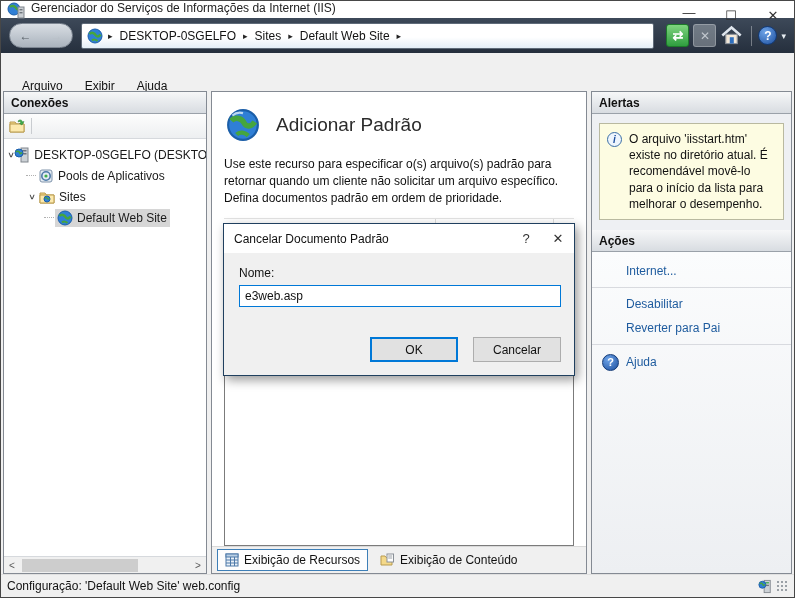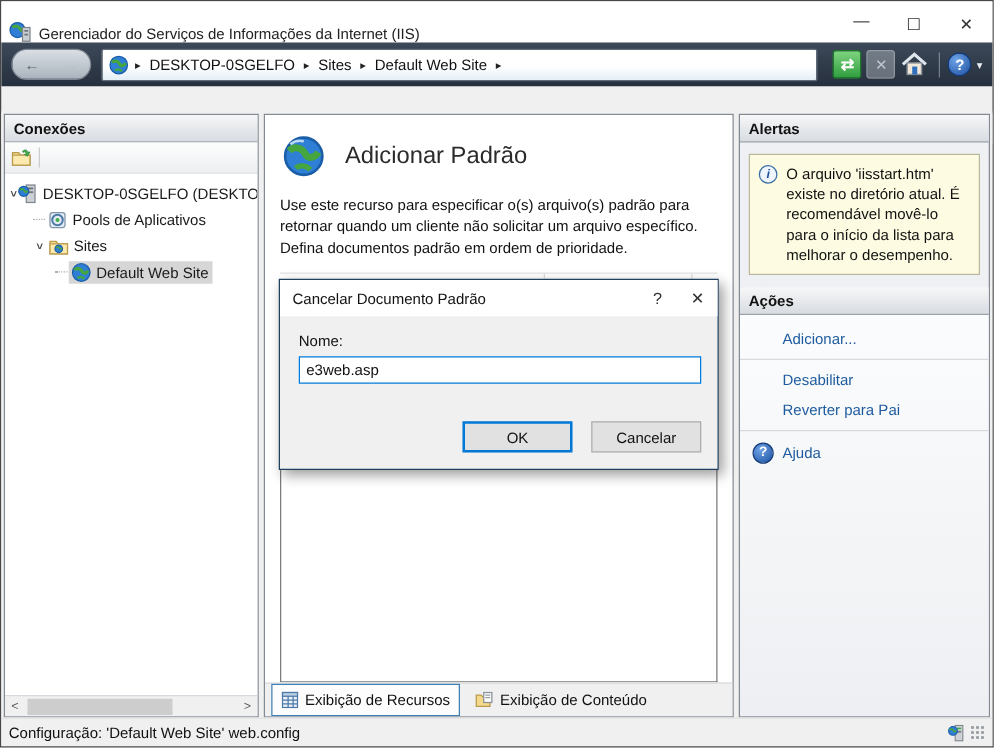--- a/index.html
+++ b/index.html
@@ -1,21 +1,21 @@
 <!DOCTYPE html>
 <html><head>
 <meta charset="utf-8">
 <style>
   * { margin:0; padding:0; box-sizing:border-box; }
   body { background:#666; font-family:"Liberation Sans", sans-serif; }
   .window{ position:relative; width:795px; height:598px; background:#f0f0f0;
     border:1px solid #474747; overflow:hidden; font-size:12px; color:#1a1a1a; }
 
   
-  .titlebar{ height:33px; background:#fff; display:flex; align-items:flex-end; padding-left:6px; }
+  .titlebar{ height:17px; background:#fff; display:flex; align-items:flex-start; padding-left:6px; }
   .app-icon{ width:18px; height:18px; margin-right:6px; }
   .title-text{ flex:1; font-size:12px; color:#222; }
   .win-btn{ width:42px; height:29px; display:flex; align-items:center; justify-content:center;
     color:#333; font-size:13px; }
   .win-btn.min span{ position:relative; top:-3px; }
 
   
   .toolbar{ height:35px; background:linear-gradient(#3d4959,#252f3d); display:flex;
     align-items:center; padding:0 8px; }
   .navpill{ width:64px; height:25px; border-radius:13px; border:1px solid #7d8692;
@@ -76,21 +76,21 @@
   .feat-title{ font-size:19px; color:#2b2b2b; }
   .feat-desc{ margin-top:12px; line-height:1.42; color:#111; width:356px; }
   .listhead{ margin-top:11px; display:flex; height:22px; border-top:1px solid #e3e3e3;
     border-bottom:1px solid #9b9b9b; align-items:center; }
   .lh-cell{ padding:0 6px; border-right:1px solid #dcdcdc; height:100%; display:flex; align-items:center; }
   .lh-nome{ width:212px; }
   .lh-tipo{ width:118px; }
   .lh-blank{ flex:1; border-right:none; }
   .listarea{ flex:1; border:1px solid #7b7b7b; border-top:none; background:#fff; }
   .tabstrip{ height:27px; flex:0 0 27px; background:#f0f0f0; border-top:1px solid #d9d9d9;
-    display:flex; padding:0 5px; gap:5px; }
+    display:flex; align-items:center; padding:0 5px; gap:5px; }
   .tab{ display:flex; align-items:center; gap:5px; padding:3px 7px; color:#111; }
   .tab.active{ background:#fdfdfd; border:1px solid #3e7fb7; }
 
   
   .alertbox{ margin:9px 7px 10px 7px; background:#fdfce2; border:1px solid #b9b9a0;
     padding:7px 7px; display:flex; gap:7px; line-height:1.35; color:#111; }
   .info-ico{ width:15px; height:15px; flex:0 0 15px; border-radius:50%; background:#eef5fd;
     border:1px solid #3a6ea5; color:#1d4f9e; font-weight:bold; font-size:10px; font-style:italic;
     display:flex; align-items:center; justify-content:center; margin-top:1px; }
   .actions{ flex:1; background:linear-gradient(#fbfcfd,#edeff2); padding-top:7px; }
@@ -303,21 +303,21 @@
     </div>
 
     <div class="panel right">
       <div class="panel-header">Alertas</div>
       <div class="alertbox">
         <div class="info-ico">i</div>
         <div>O arquivo 'iisstart.htm' existe no diretório atual. É recomendável movê-lo para o início da lista para melhorar o desempenho.</div>
       </div>
       <div class="panel-header">Ações</div>
       <div class="actions">
-        <div class="action-link">Adicionar...</div>
+        <div class="action-link">Internet...</div>
         <div class="action-sep"></div>
         <div class="action-link">Desabilitar</div>
         <div class="action-link">Reverter para Pai</div>
         <div class="action-sep"></div>
         <div class="action-help">
           <div class="qdot">?</div>
           <span>Ajuda</span>
         </div>
       </div>
     </div>

